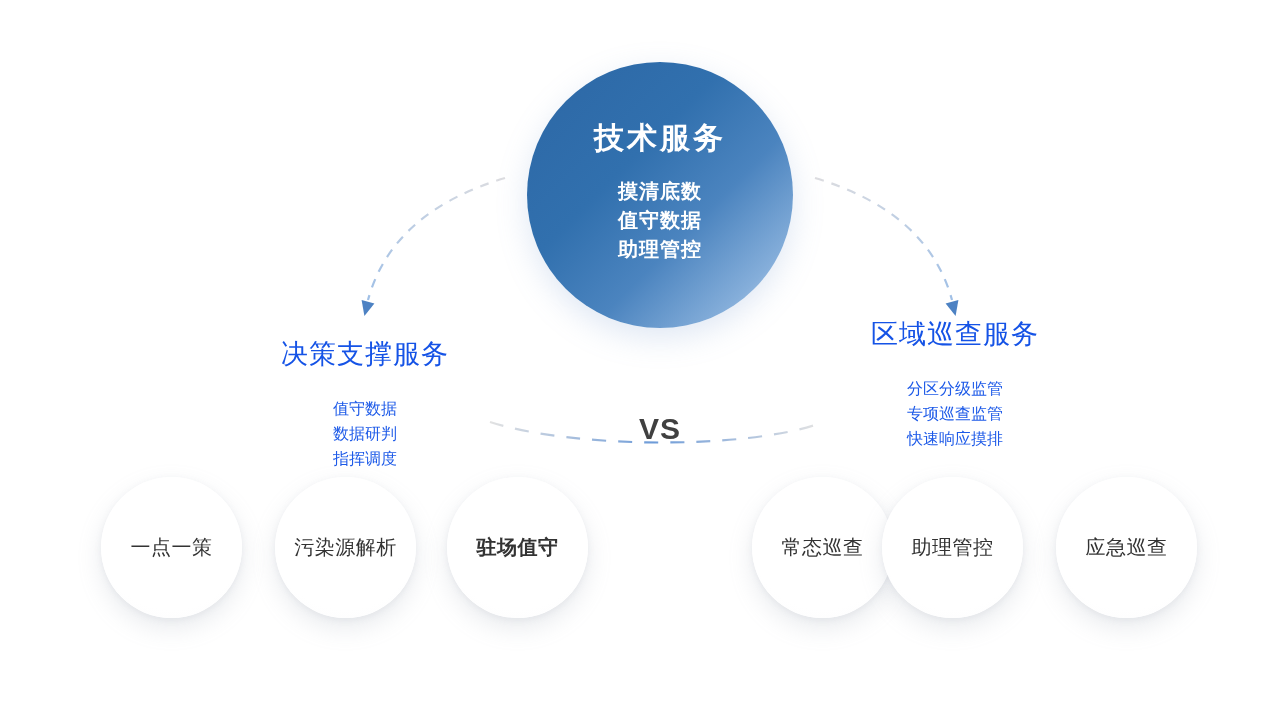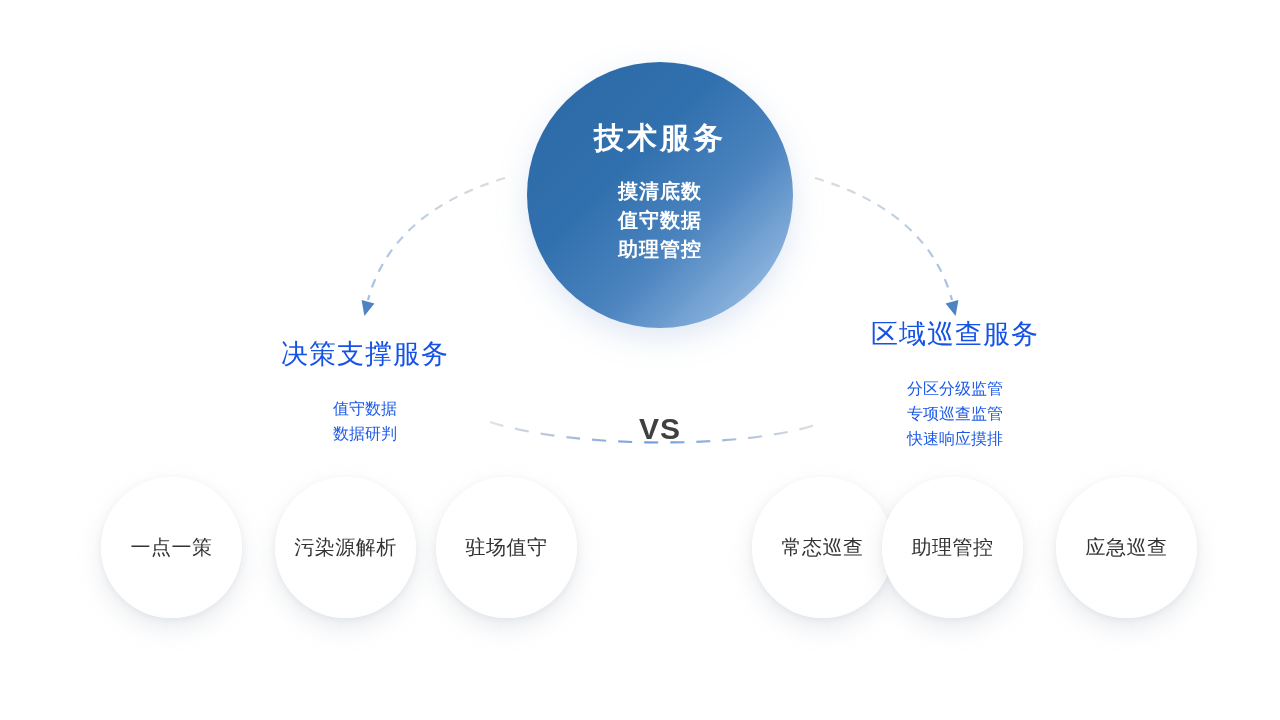--- a/index.html
+++ b/index.html
@@ -40,21 +40,21 @@
   }
 
   
   .bubble{
     position:absolute;top:477px;width:141px;height:141px;border-radius:50%;
     background:radial-gradient(circle at 50% 42%, #ffffff 68%, #fbfbfc 100%);
     box-shadow:0 10px 24px rgba(145,155,170,0.20),0 2px 6px rgba(145,155,170,0.12);
     display:flex;align-items:center;justify-content:center;
   }
   .bubble span{font-size:20px;color:#333333;letter-spacing:0.5px;}
-  .b0{left:101px;} .b1{left:275px;} .b2{left:436px;}
+  .b0{left:101px;} .b1{left:275px;} .b2{left:447px;font-weight:bold;}
   .b3{left:752px;} .b4{left:882px;} .b5{left:1056px;}
 </style>
 </head>
 <body>
 
 <div class="stage">
 
   <svg class="svg-layer" viewBox="0 0 1280 720">
     <defs>
       <linearGradient id="gradL" gradientUnits="userSpaceOnUse" x1="505" y1="178" x2="368" y2="305">
@@ -88,20 +88,21 @@
       <div>值守数据</div>
       <div>助理管控</div>
     </div>
   </div>
 
   <div class="branch branch-left">
     <div class="branch-title">决策支撑服务</div>
     <div class="branch-items">
       <div>值守数据</div>
       <div>数据研判</div>
+      <div>指挥调度</div>
     </div>
   </div>
 
   <div class="branch branch-right">
     <div class="branch-title">区域巡查服务</div>
     <div class="branch-items">
       <div>分区分级监管</div>
       <div>专项巡查监管</div>
       <div>快速响应摸排</div>
     </div>

